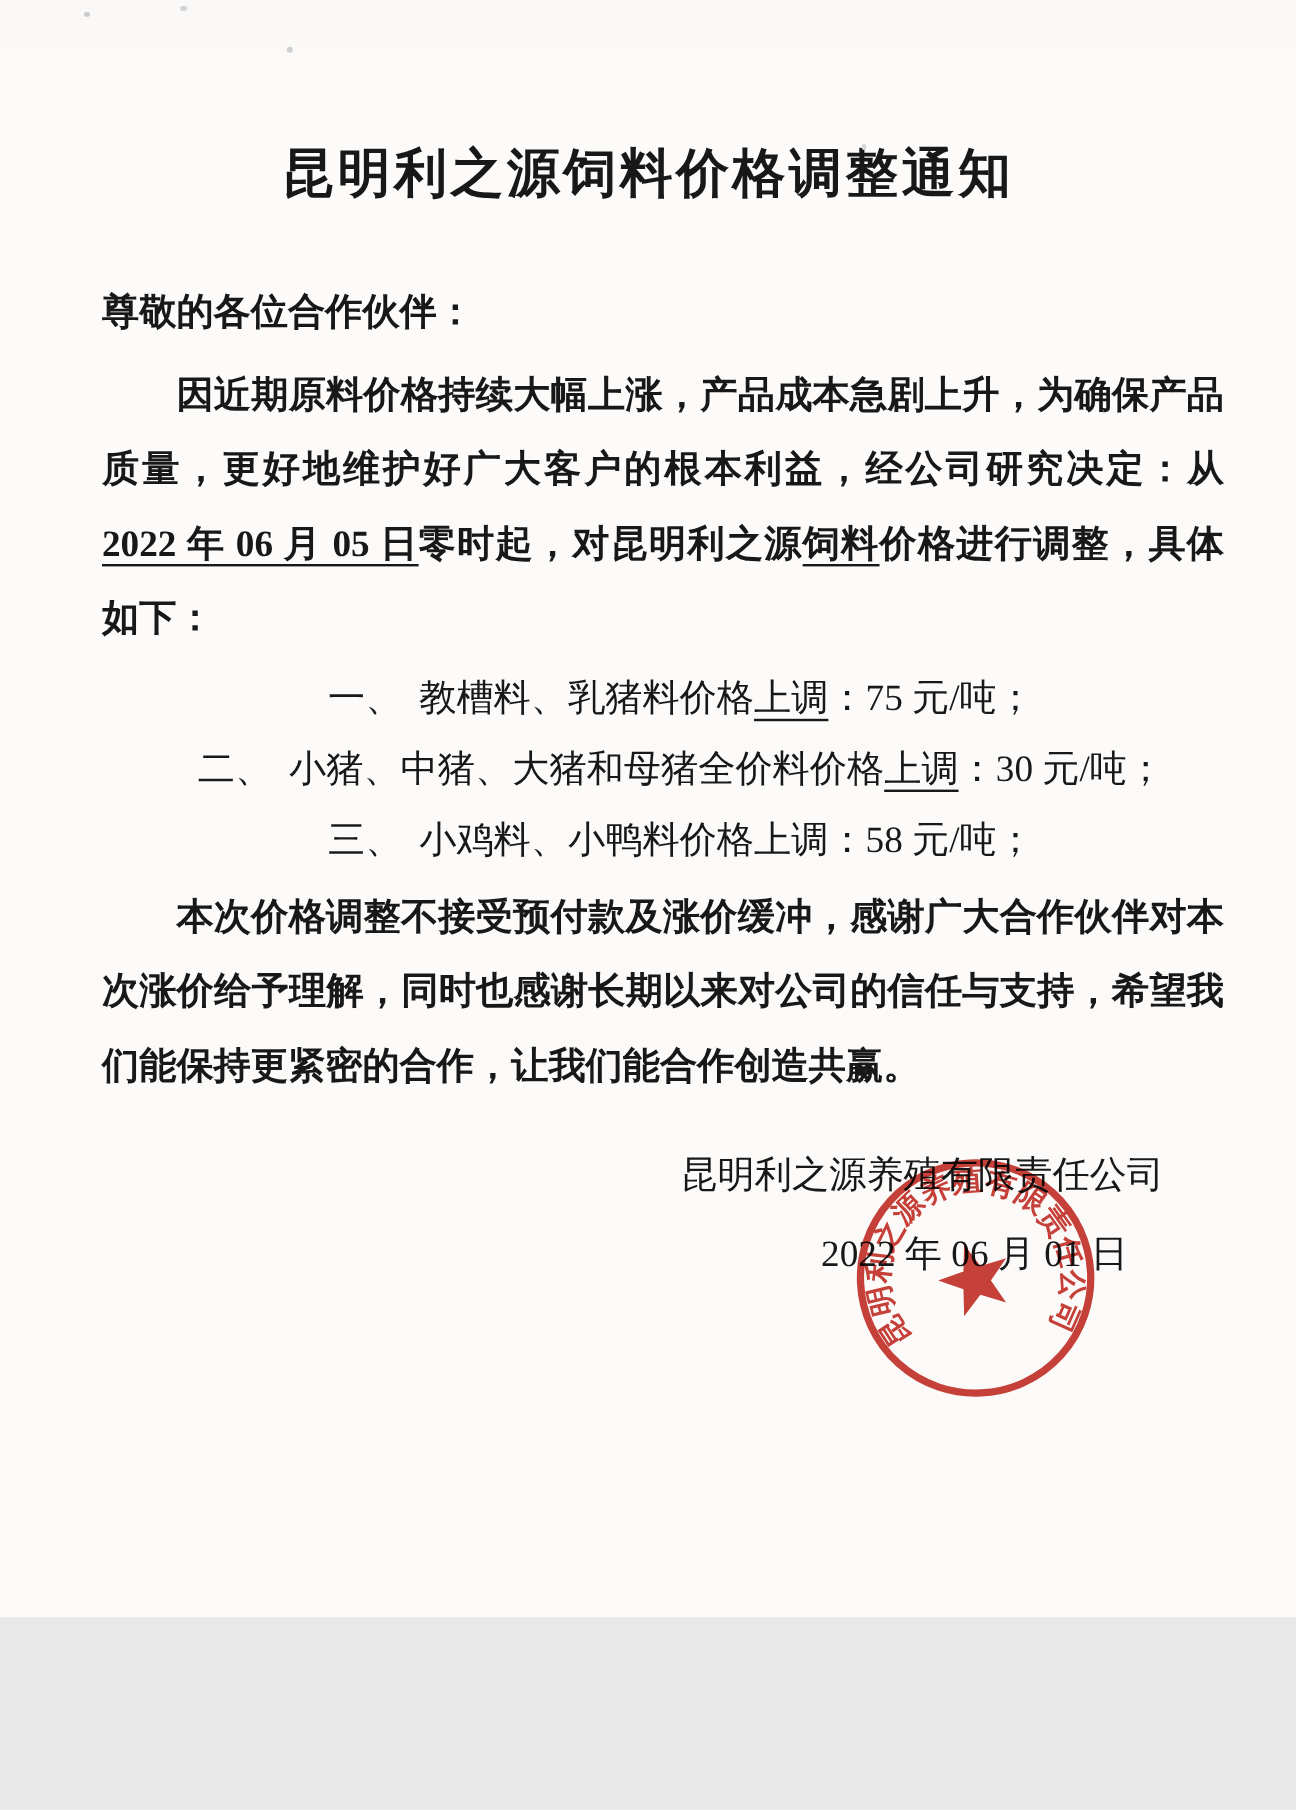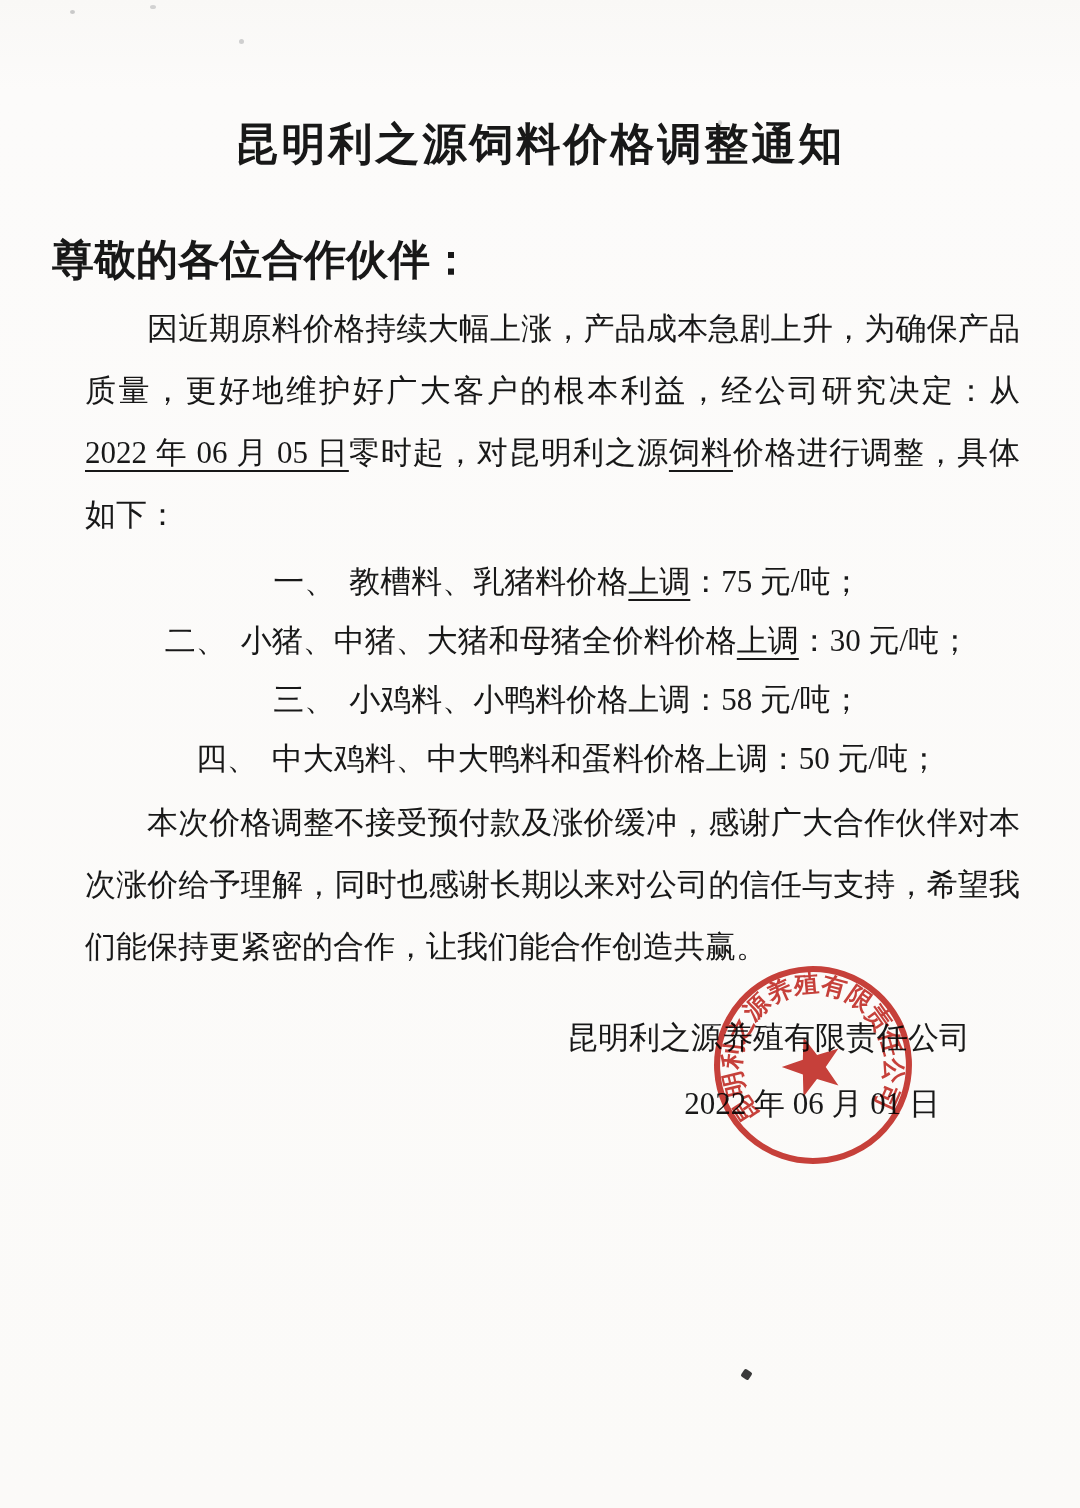--- a/index.html
+++ b/index.html
@@ -1,46 +1,46 @@
 <!DOCTYPE html>
 <html lang="zh"><head>
 <meta charset="utf-8">
 <style>
   html, body { margin: 0; padding: 0; background: #e8e8e8; }
   .page {
     position: relative;
     width: 1080px;
-    height: 1508px;
+    height: 1348px;
     margin: 0 auto;
     background: linear-gradient(180deg, #f9f8f6 0%, #fcfbfa 6%, #fbfaf8 100%);
     overflow: hidden;
     font-family: "Liberation Serif", "DejaVu Serif", serif;
     color: #181818;
   }
   .doc-title {
     margin: 116px 85px 0 85px;
     text-align: center;
     font-size: 44px;
     line-height: 58px;
     font-weight: 700;
     letter-spacing: 3px;
   }
   .salutation {
-    margin: 64px 85px 0 52px;
-    font-size: 42px;
+    margin: 64px 85px 0 85px;
+    font-size: 31px;
     line-height: 44px;
     font-weight: 600;
   }
   .para {
     margin: 16px 60px 0 85px;
     font-size: 31px;
     line-height: 62px;
     text-align: justify;
     text-indent: 2em;
-    font-weight: 400;
+    font-weight: 700;
   }
   .para.closing { margin-top: 4px; }
   .u-seg {
     text-decoration: underline;
     text-underline-offset: 7px;
     text-decoration-thickness: 2px;
   }
   .price-list { margin: 6px 85px 0 85px; text-align: center; }
   .price-item {
     padding-left: 55px;
@@ -95,21 +95,20 @@
   <div class="doc-title">昆明利之源饲料价格调整通知</div>
 
   <div class="salutation">尊敬的各位合作伙伴：</div>
 
   <div class="para"><span>因近期原料价格持续大幅上涨，产品成本急剧上升，为确保产品质量，更好地维护好广大客户的根本利益，经公司研究决定：从 </span><span class="u-seg">2022 年 06 月 05 日</span><span>零时起，对昆明利之源</span><span class="u-seg">饲料</span><span>价格进行调整，具体如下：</span></div>
 
   <div class="price-list">
     <div class="price-item"><span class="num">一、</span><span>教槽料、乳猪料价格</span><span class="u-seg">上调</span><span>：75 元/吨；</span></div>
     <div class="price-item"><span class="num">二、</span><span>小猪、中猪、大猪和母猪全价料价格</span><span class="u-seg">上调</span><span>：30 元/吨；</span></div>
     <div class="price-item"><span class="num">三、</span><span>小鸡料、小鸭料价格上调：58 元/吨；</span><span class="u-seg"></span><span></span></div>
-    <div class="price-item"><span class="num">四、</span><span>中大鸡料、中大鸭料和蛋料价格上调：50 元/吨；</span><span class="u-seg"></span><span></span></div>
   </div>
 
   <div class="para closing">本次价格调整不接受预付款及涨价缓冲，感谢广大合作伙伴对本次涨价给予理解，同时也感谢长期以来对公司的信任与支持，希望我们能保持更紧密的合作，让我们能合作创造共赢。</div>
 
   <div class="signature">
     <div class="company">昆明利之源养殖有限责任公司</div>
     <div class="date">2022 年 06 月 01 日</div>
   </div>
 
   <svg class="seal" viewBox="0 0 200 200" aria-hidden="true">

